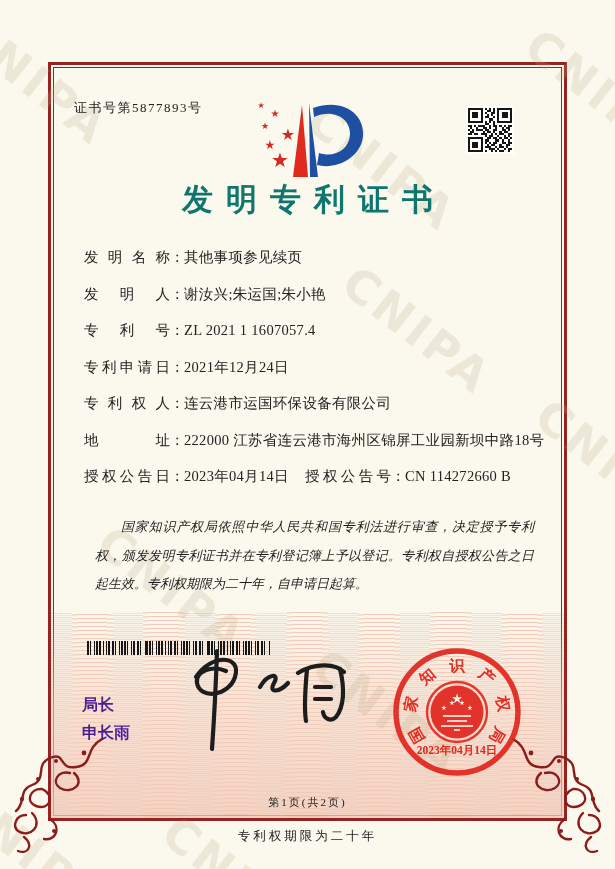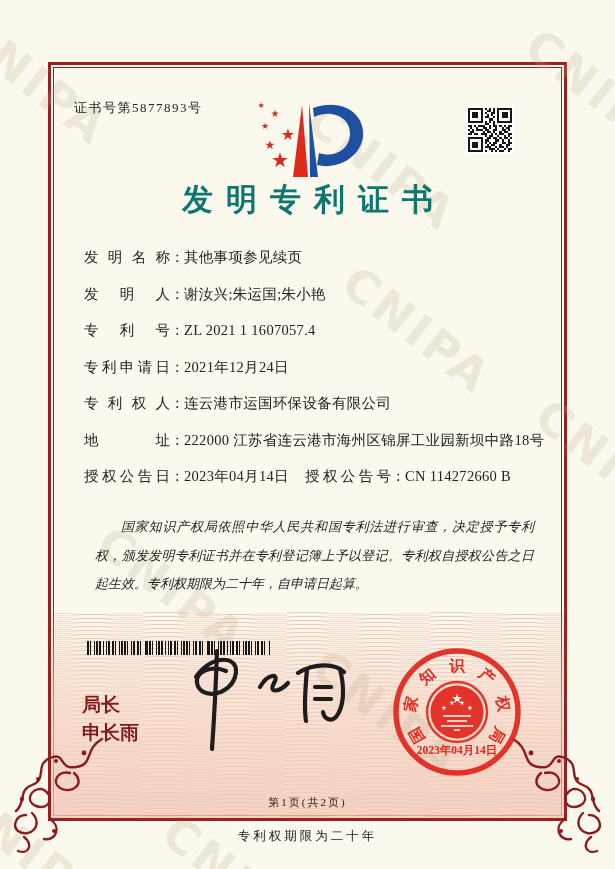--- a/index.html
+++ b/index.html
@@ -51,21 +51,21 @@
 
   
   .barcode{position:absolute;left:87px;top:641px;width:183px;height:14px;z-index:3;
       background:repeating-linear-gradient(90deg,
         #161616 0 2px, rgba(0,0,0,0) 2px 3.2px,
         #161616 3.2px 4.2px, rgba(0,0,0,0) 4.2px 7px,
         #161616 7px 7.8px, rgba(0,0,0,0) 7.8px 8.8px,
         #161616 8.8px 11px, rgba(0,0,0,0) 11px 12.4px);}
   .signer{position:absolute;left:82px;top:691px;z-index:3;
           font-family:Liberation Serif, serif;
-          font-weight:bold;font-size:19px;line-height:28px;color:#7f1d1d;}
+          font-weight:bold;font-size:16px;line-height:28px;color:#4c1d95;}
   .signature{position:absolute;left:160px;top:645px;z-index:4;}
   .seal{position:absolute;left:390px;top:645px;z-index:4;}
 
   
   .page-info{position:absolute;left:0;top:795px;width:615px;text-align:center;
              font-size:11px;letter-spacing:2px;z-index:3;}
   .footer-note{position:absolute;left:0;top:828px;width:615px;text-align:center;
                font-size:12.5px;letter-spacing:3px;z-index:3;color:#1c1c1c;}
 </style>
 </head>

